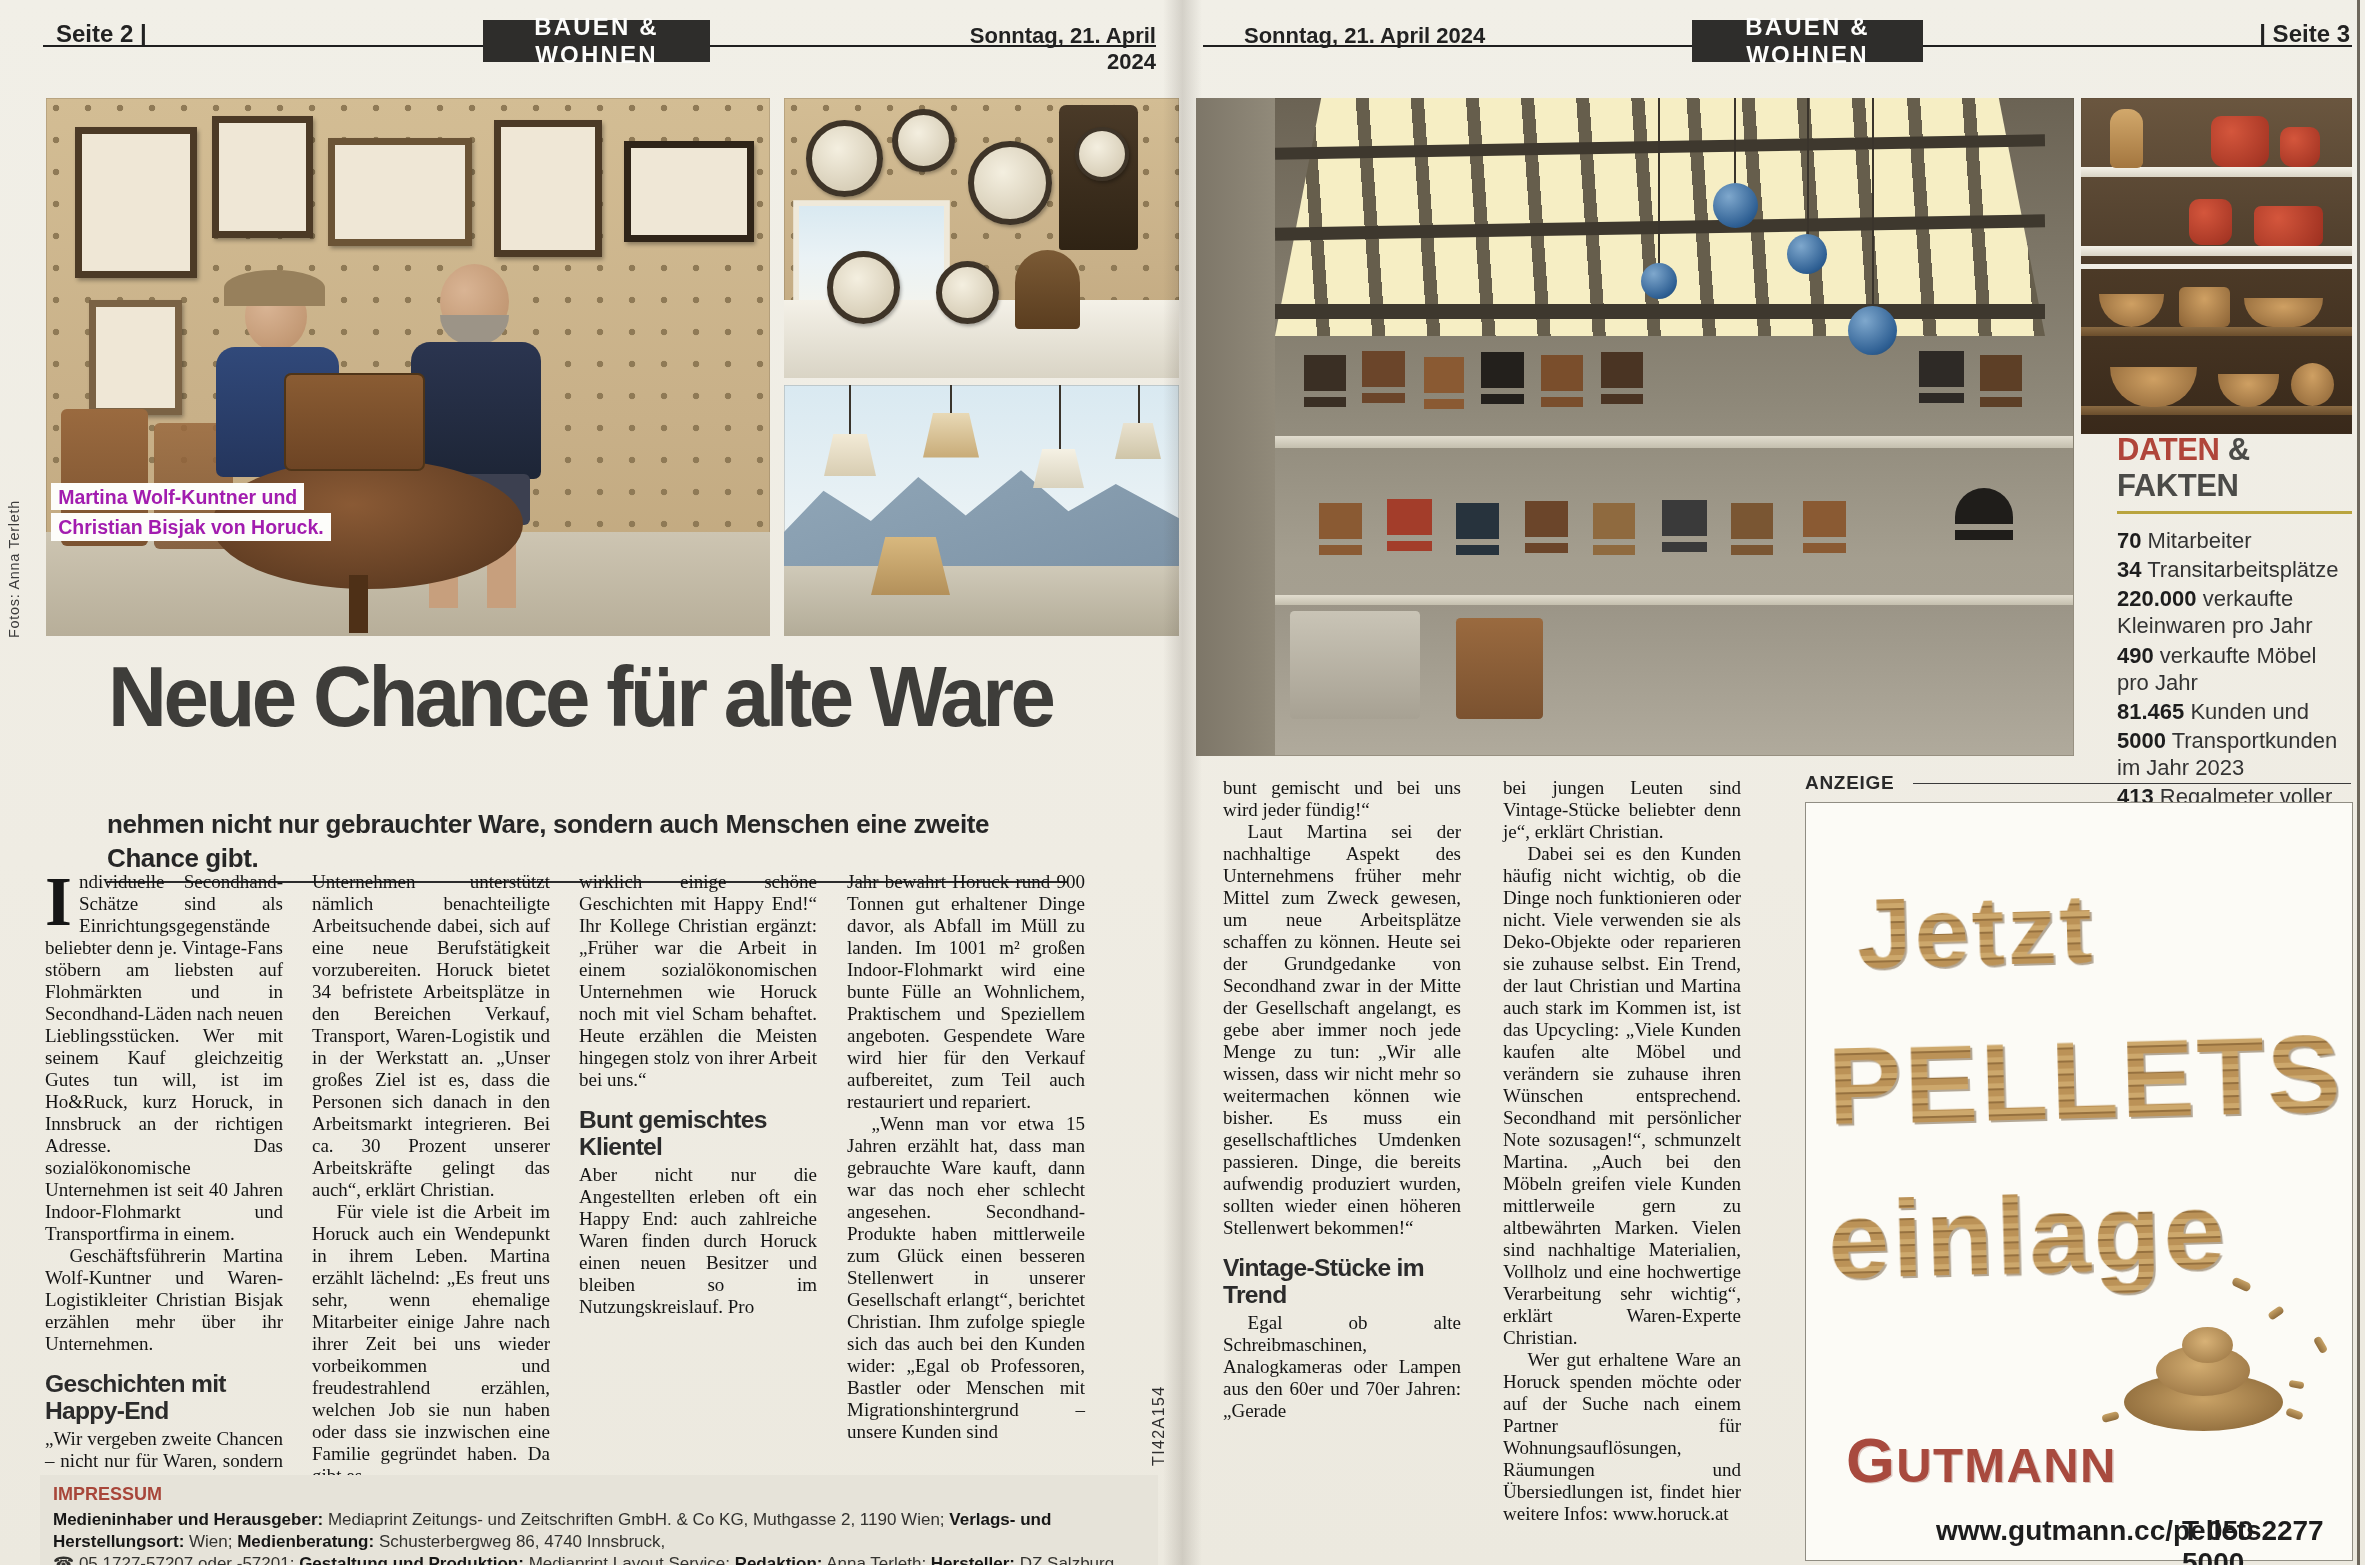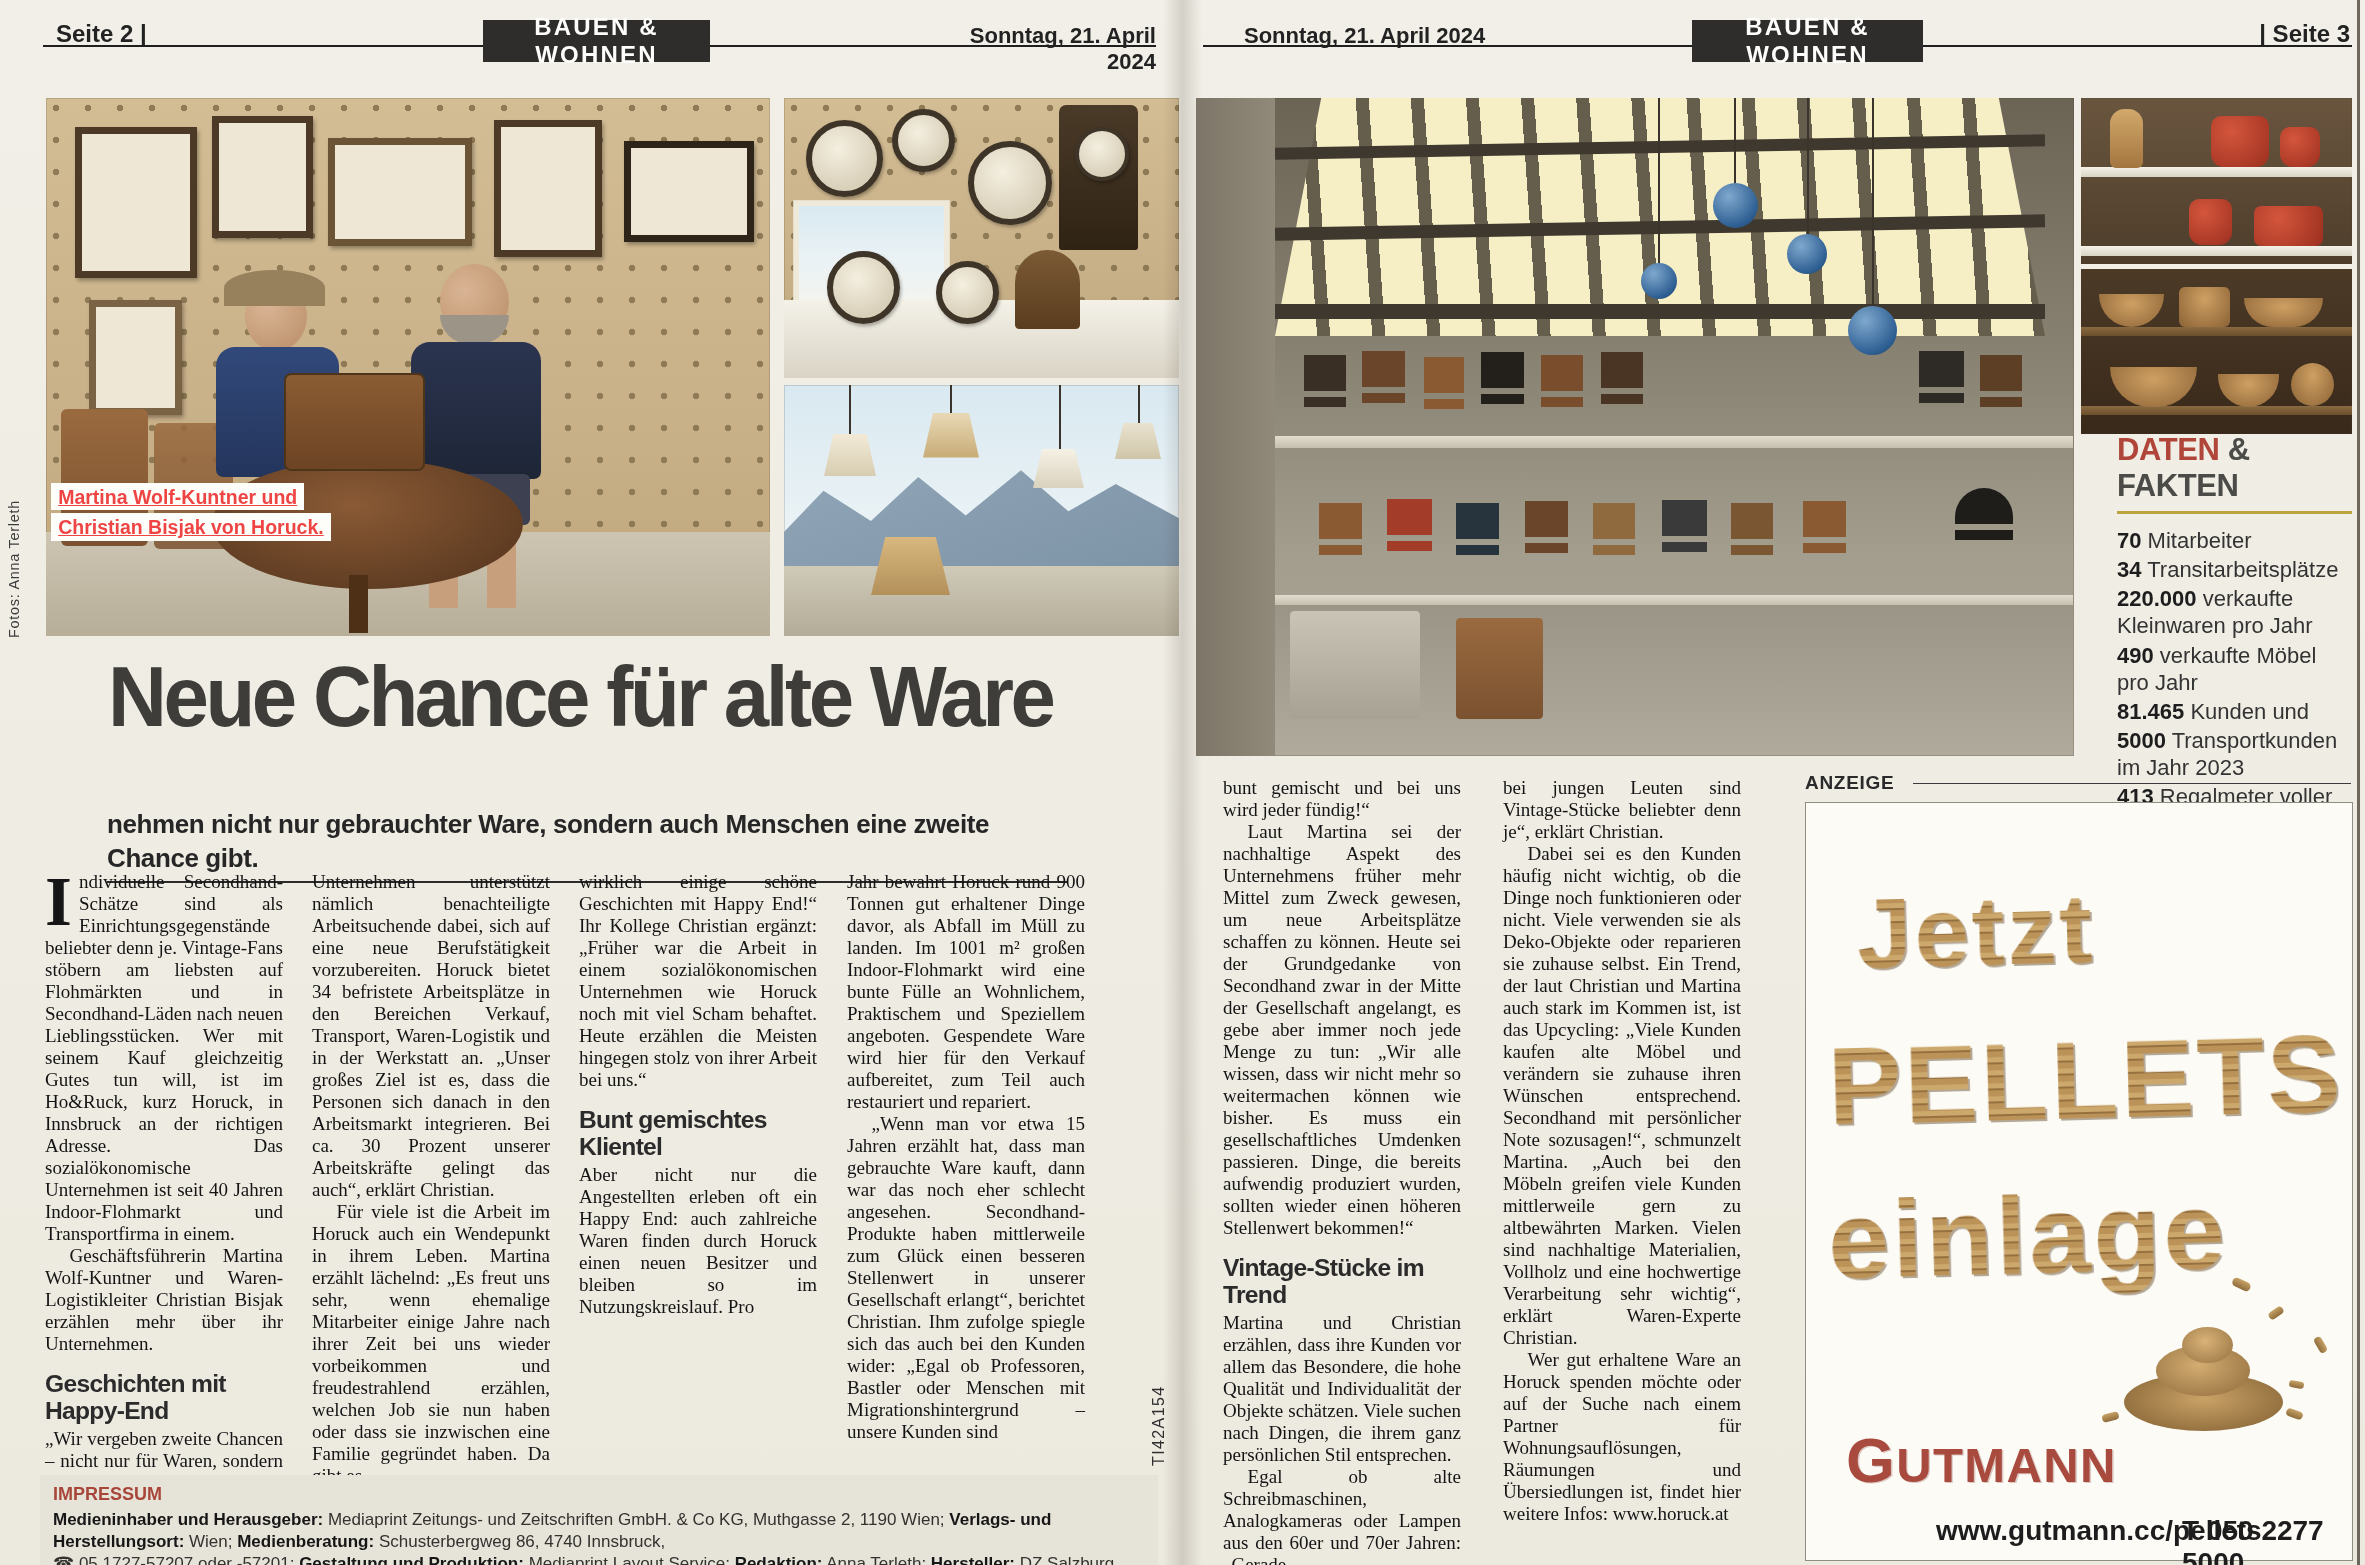--- a/index.html
+++ b/index.html
@@ -40,22 +40,22 @@
   .skylight{clip-path:polygon(6% 0,94% 0,100% 100%,0 100%);
      background:repeating-linear-gradient(86deg,#f6eec4 0 42px,#665e4c 42px 55px);}
   .beam{background:#3e382e;}
   .shelfbar{background:linear-gradient(180deg,#e2ddcf,#c4bfae);}
   .chair{background:linear-gradient(180deg,var(--c) 0 36px,rgba(0,0,0,0) 36px 42px,var(--c) 42px 52px,rgba(0,0,0,0) 52px);}
   .globe{border-radius:50%;background:radial-gradient(circle at 35% 30%,#7fa8cd,#2e5f93 70%,#1d3f63);}
   .shelf-dark{background:linear-gradient(180deg,#6a563f,#4e3d2b);}
   .plank{background:linear-gradient(180deg,#f4f1e8,#d9d4c5);}
   .redpot{background:radial-gradient(circle at 35% 30%,#d4563c,#9c2f1f);border-radius:10px 10px 13px 13px;}
   .bowl{background:radial-gradient(ellipse at 50% 30%,#cfa063,#8a6235);border-radius:0 0 43px 43px;}
-  .caption-strip{background:#fdfdfa;color:#ef4444;font:600 19.5px/26px "Liberation Sans",sans-serif;
-     padding:0.7px 7.2px;display:inline-block;text-decoration:underline;}
+  .caption-strip{background:#fdfdfa;color:#a21caf;font:600 19.5px/26px "Liberation Sans",sans-serif;
+     padding:0.7px 7.2px;display:inline-block;}
   .vert{writing-mode:vertical-rl;transform:rotate(180deg);}
   .credit{font:400 14.5px "Liberation Sans",sans-serif;color:#3c3c3c;letter-spacing:0.7px;}
   .printcode{font:400 16px "Liberation Sans",sans-serif;color:#2e2e2e;letter-spacing:1.4px;}
   
   .headline{font:800 85px/1 "Liberation Sans",sans-serif;color:#3e3d3a;
      letter-spacing:-3.6px;white-space:nowrap;transform:scaleX(.96);transform-origin:left;}
   .subhead{font:700 26px/1.3 "Liberation Sans",sans-serif;color:#262626;letter-spacing:-0.4px;
      border-bottom:2.2px solid #2b2b2b;padding-bottom:5.8px;}
   
   .col{position:absolute;width:238px;}
@@ -282,21 +282,20 @@
     <div class="fact"><b>490</b> <span>verkaufte Möbel pro Jahr</span></div>
     <div class="fact"><b>81.465</b> <span>Kunden und</span></div>
     <div class="fact"><b>5000</b> <span>Transportkunden im Jahr 2023</span></div>
     <div class="fact"><b>413</b> <span>Regalmeter voller Kleinwaren</span></div>
   </div>
 
   <div class="col" style="left:1223px;top:777px;height:759px;">
     <p class="bp">bunt gemischt und bei uns wird jeder fündig!“</p>
     <p class="bp ind">Laut Martina sei der nachhaltige Aspekt des Unternehmens früher mehr Mittel zum Zweck gewesen, um neue Arbeitsplätze schaffen zu können. Heute sei der Grundgedanke von Secondhand zwar in der Mitte der Gesellschaft angelangt, es gebe aber immer noch jede Menge zu tun: „Wir alle wissen, dass wir nicht mehr so weitermachen können wie bisher. Es muss ein gesellschaftliches Umdenken passieren. Dinge, die bereits aufwendig produziert wurden, sollten wieder einen höheren Stellenwert bekommen!“</p>
     <h3 class="colhead">Vintage-Stücke im Trend</h3>
-    <p class="bp">Martina und Christian erzählen, dass ihre Kunden vor allem das Besondere, die hohe Qualität und Individualität der Objekte schätzen. Viele suchen nach Dingen, die ihrem ganz persönlichen Stil entsprechen.</p>
     <p class="bp ind">Egal ob alte Schreibmaschinen, Analogkameras oder Lampen aus den 60er und 70er Jahren: „Gerade</p>
   </div>
   <div class="col" style="left:1503px;top:777px;height:759px;">
     <p class="bp">bei jungen Leuten sind Vintage-Stücke beliebter denn je“, erklärt Christian.</p>
     <p class="bp ind">Dabei sei es den Kunden häufig nicht wichtig, ob die Dinge noch funktionieren oder nicht. Viele verwenden sie als Deko-Objekte oder reparieren sie zuhause selbst. Ein Trend, der laut Christian und Martina auch stark im Kommen ist, ist das Upcycling: „Viele Kunden kaufen alte Möbel und verändern sie zuhause ihren Wünschen entsprechend. Secondhand mit persönlicher Note sozusagen!“, schmunzelt Martina. „Auch bei den Möbeln greifen viele Kunden mittlerweile gern zu altbewährten Marken. Vielen sind nachhaltige Materialien, Vollholz und eine hochwertige Verarbeitung sehr wichtig“, erklärt Waren-Experte Christian.</p>
     <p class="bp ind">Wer gut erhaltene Ware an Horuck spenden möchte oder auf der Suche nach einem Partner für Wohnungsauflösungen, Räumungen und Übersiedlungen ist, findet hier weitere Infos: www.horuck.at</p>
   </div>
 
   <div class="abs anz-label" style="left:1805px;top:772px;">ANZEIGE</div>
   <div class="abs anz-rule" style="left:1913px;top:783px;width:438px;"></div>

